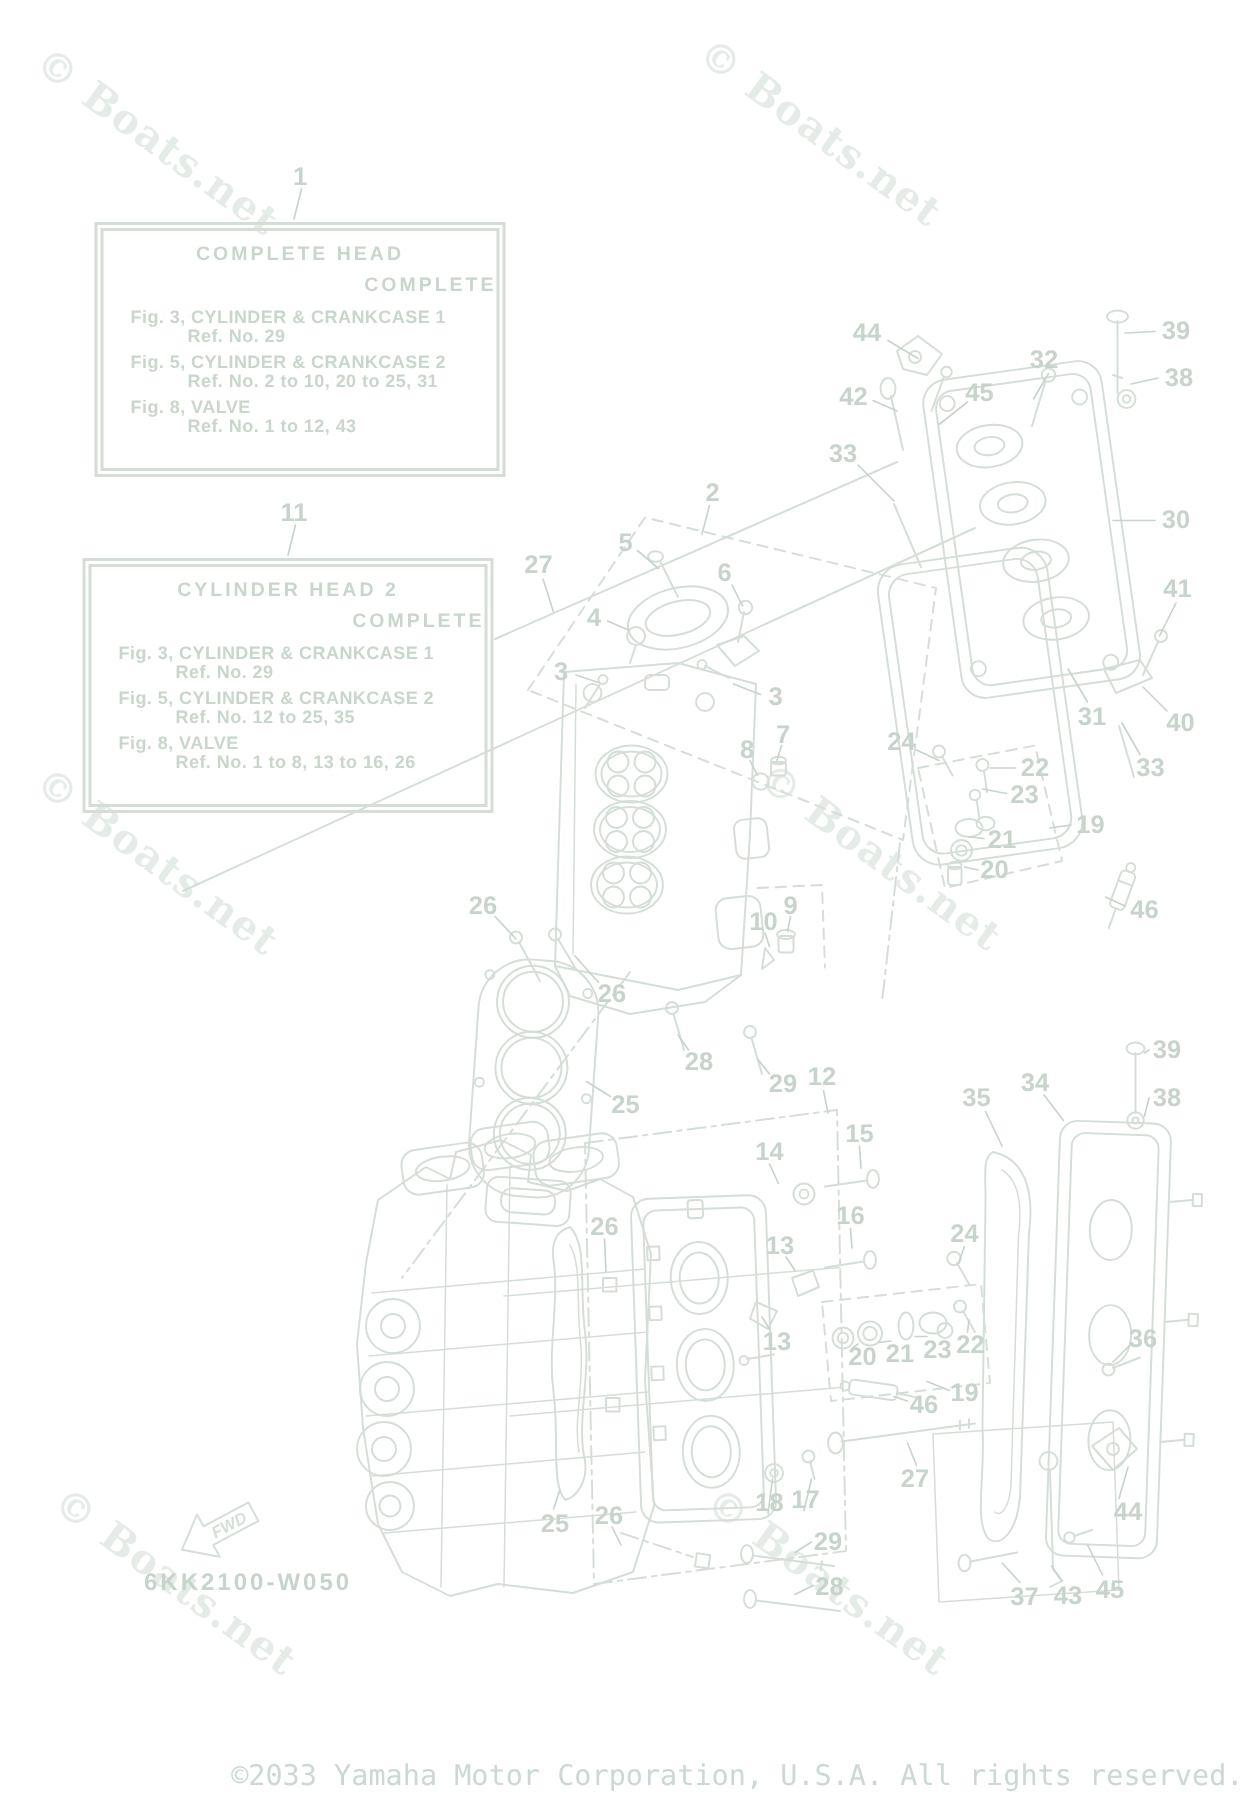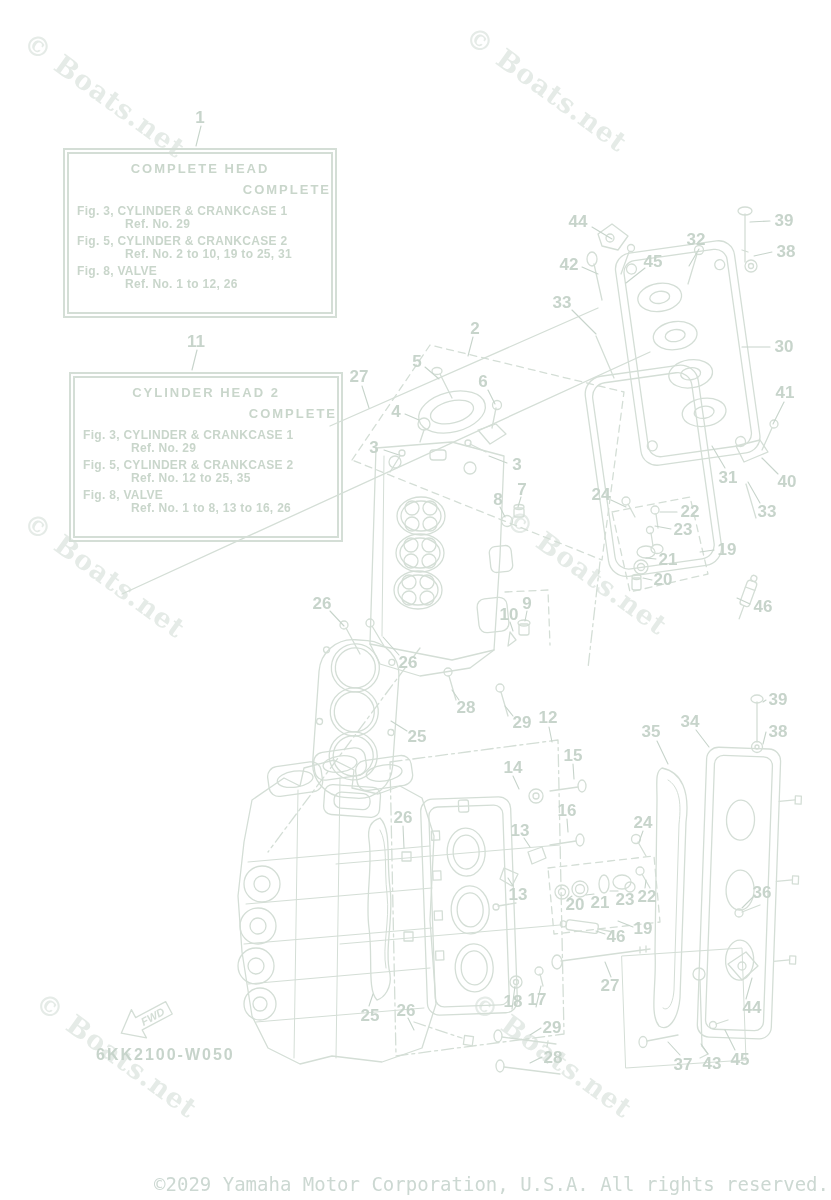--- a/index.html
+++ b/index.html
@@ -18,24 +18,24 @@
   #art .ldr{stroke:var(--label);stroke-width:1.1;}
   #art .dsh{stroke-dasharray:7 5;}
   #art .dd{stroke-dasharray:12 4 3 4;}
   #art .thin{stroke-width:1;}
   #art .fwd-text{fill:var(--art);stroke:none;font:italic bold 11px "Liberation Sans",sans-serif;}
   #art .code{fill:var(--label);stroke:none;font:bold 16px "Liberation Sans",sans-serif;letter-spacing:2px;}
   .info-box{position:absolute;width:262px;height:142px;border:2px solid var(--art);
             outline:2px solid var(--art);outline-offset:2px;color:var(--text);
             font-weight:bold;padding:7px 0 9px;}
   #box1{left:67px;top:152px;}
-  #box2{left:73px;top:376px;}
+  #box2{left:59px;top:376px;}
   .box-title{text-align:center;font-size:13px;letter-spacing:2px;line-height:15px;}
   .box-title.t2{margin-top:6px;margin-bottom:8px;text-align:right;}
-  .fig{font-size:12px;line-height:13px;padding-left:8px;margin-top:4px;letter-spacing:0.3px;}
+  .fig{font-size:12px;line-height:13px;padding-left:18px;margin-top:4px;letter-spacing:0.3px;}
   .ref{font-size:12px;line-height:13px;padding-left:56px;letter-spacing:0.3px;}
   .footer{position:absolute;bottom:5px;right:2px;font-family:"DejaVu Sans Mono",monospace;
           font-size:19px;color:var(--footer);white-space:nowrap;}
 </style>
 </head>
 <body>
 
 <div id="watermarks">
     <div class="wm" style="left: 36px; top: 26px; transform: rotate(36deg);">© Boats.net</div>
     <div class="wm" style="left: 478px; top: 20px; transform: rotate(36deg);">© Boats.net</div>
@@ -45,23 +45,23 @@
     <div class="wm" style="left: 483px; top: 986px; transform: rotate(36deg);">© Boats.net</div>
   </div>
 
 <div class="info-box" id="box1">
   <div class="box-title">COMPLETE HEAD</div>
   <div class="box-title t2">COMPLETE</div>
   <div class="box-lines">
       <div class="fig">Fig. 3, CYLINDER &amp; CRANKCASE 1</div>
       <div class="ref">Ref. No. 29</div>
       <div class="fig">Fig. 5, CYLINDER &amp; CRANKCASE 2</div>
-      <div class="ref">Ref. No. 2 to 10, 19 to 25, 31</div>
+      <div class="ref">Ref. No. 2 to 10, 20 to 25, 31</div>
       <div class="fig">Fig. 8, VALVE</div>
-      <div class="ref">Ref. No. 1 to 12, 26</div>
+      <div class="ref">Ref. No. 1 to 12, 43</div>
     </div>
 </div>
 
 <div class="info-box" id="box2">
   <div class="box-title">CYLINDER HEAD 2</div>
   <div class="box-title t2">COMPLETE</div>
   <div class="box-lines">
       <div class="fig">Fig. 3, CYLINDER &amp; CRANKCASE 1</div>
       <div class="ref">Ref. No. 29</div>
       <div class="fig">Fig. 5, CYLINDER &amp; CRANKCASE 2</div>
@@ -518,13 +518,13 @@
       <text x="513" y="1007" class="lbl">18</text>
       <line x1="536" y1="1007" x2="541" y2="986" class="ldr"></line>
       <text x="537" y="1005" class="lbl">17</text>
       <line x1="408" y1="1018" x2="414" y2="1030" class="ldr"></line>
       <text x="406" y="1016" class="lbl">26</text>
       <line x1="369" y1="1006" x2="373" y2="994" class="ldr"></line>
       <text x="370" y="1021" class="lbl">25</text>
     </g>
 </svg>
 
-<div class="footer">©2029 Yamaha Motor Corporation, U.S.A. All rights reserved.</div>
+<div class="footer">©2033 Yamaha Motor Corporation, U.S.A. All rights reserved.</div>
 
 </body></html>

